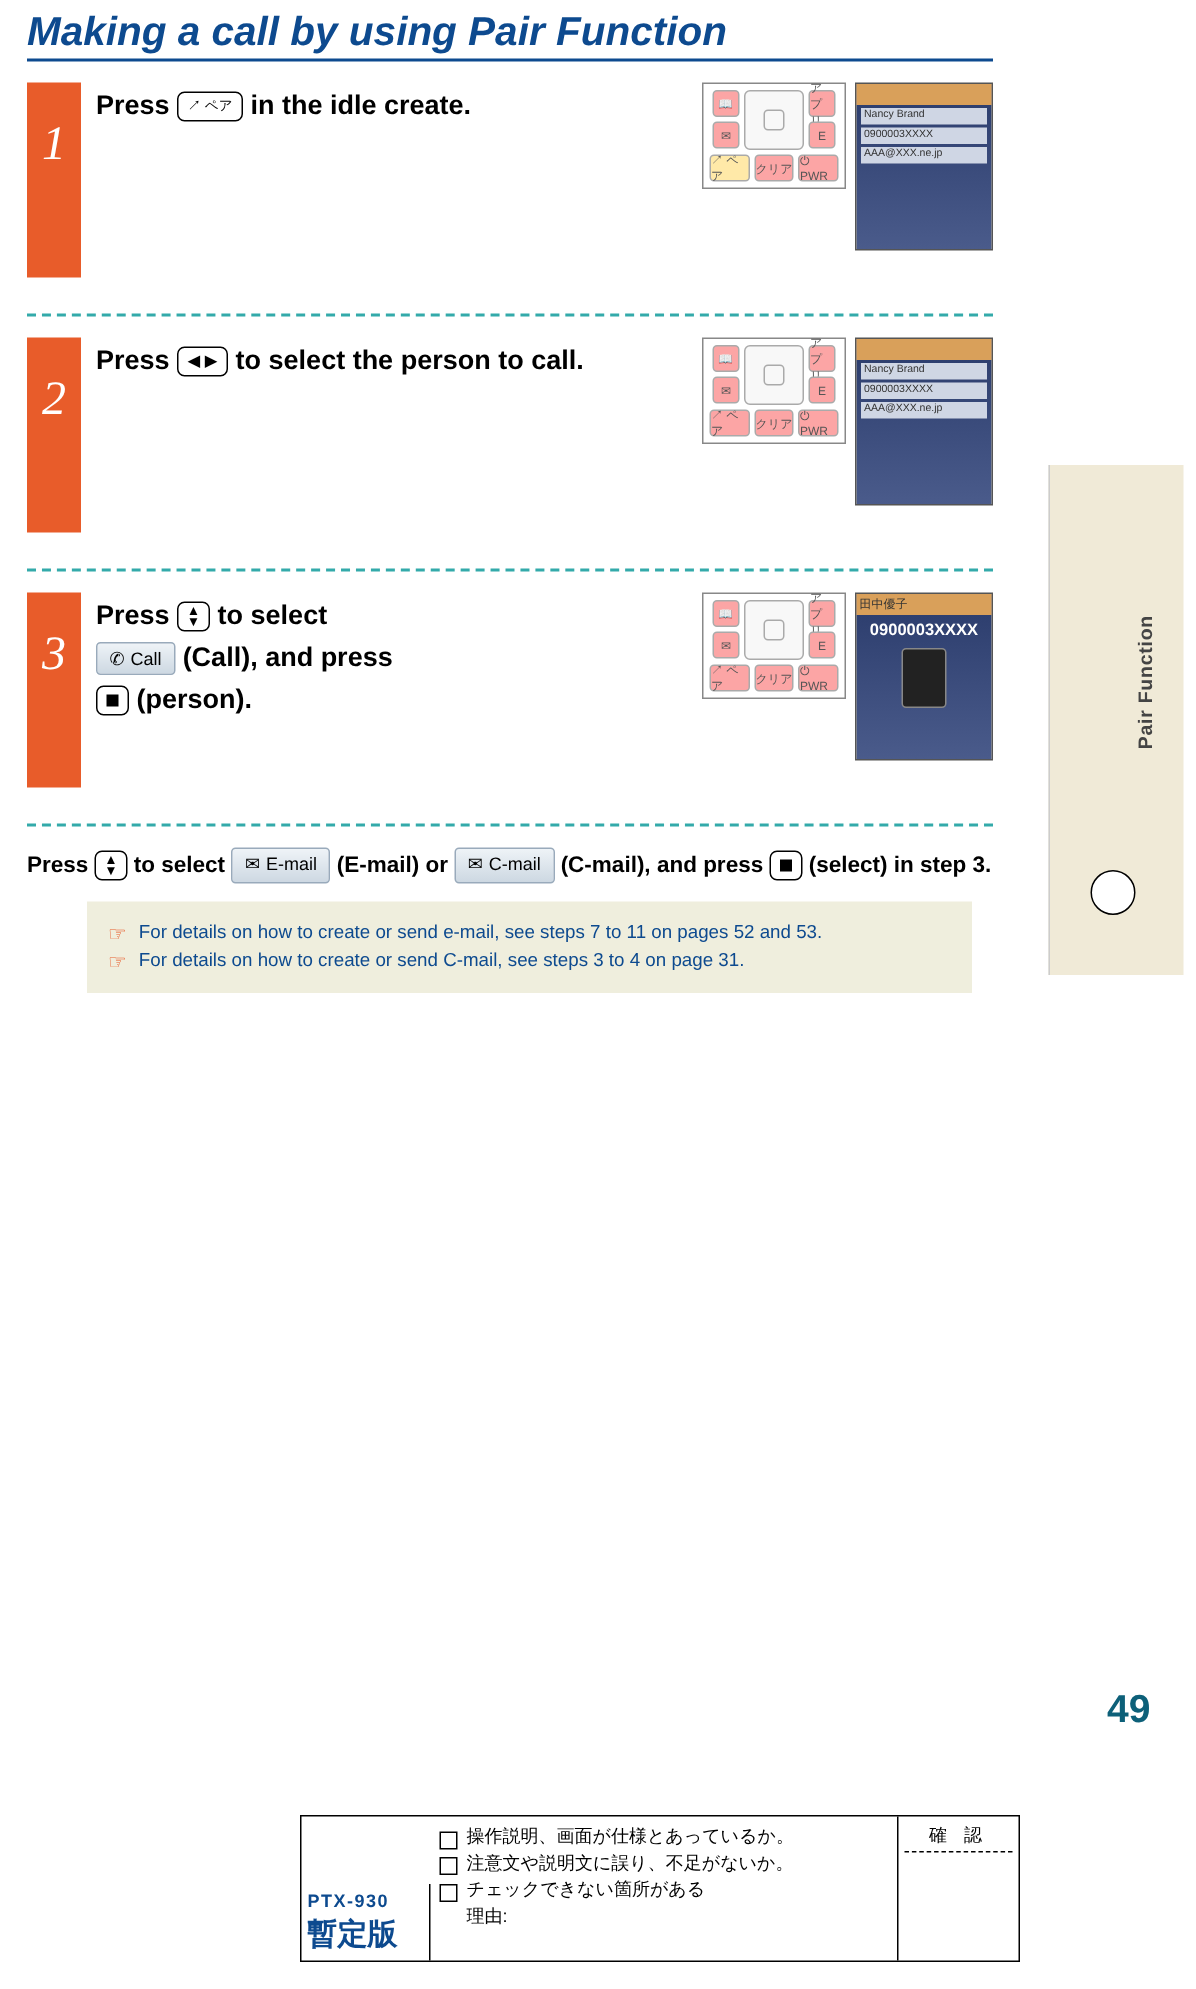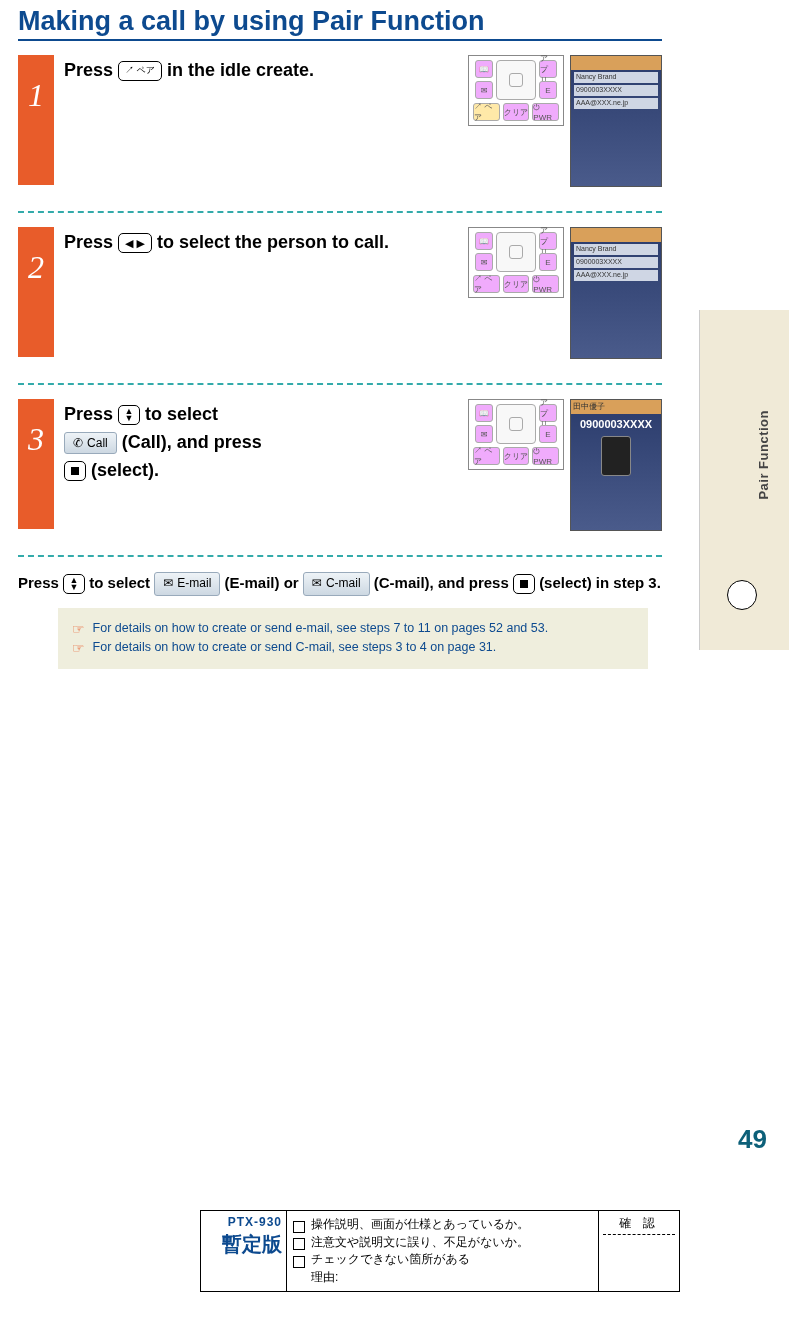--- a/index.html
+++ b/index.html
@@ -12,20 +12,21 @@
     color: #000;
   }
   .page {
     position: relative;
     width: 680px;
     padding: 6px 18px 0 18px;
   }
   h1.title {
     font-size: 27px;
     font-weight: bold;
+    font-style: italic;
     color: #0d4a8f;
     border-bottom: 2px solid #0d4a8f;
     padding-bottom: 2px;
     margin-bottom: 14px;
     font-stretch: condensed;
   }
   .side-tab {
     position: absolute;
     right: 8px;
     top: 310px;
@@ -132,36 +133,36 @@
   }
   .keypad-row { display: flex; gap: 3px; justify-content: center; }
   .kp-btn {
     border: 1px solid #aaa;
     border-radius: 3px;
     font-size: 8px;
     color: #555;
     display: flex;
     align-items: center;
     justify-content: center;
-    background: #f0abfc;
+    background: #fca5a5;
     height: 18px;
   }
   .kp-btn.sm { width: 18px; }
   .kp-btn.wide { flex:1; }
   .kp-center {
     width: 40px; height: 40px;
     border: 1px solid #aaa; border-radius: 4px;
     position: relative; background:#f8f8f8;
   }
   .kp-center::before {
     content:""; position:absolute; inset:12px; border:1px solid #aaa; border-radius:3px;
   }
   .kp-col { display:flex; flex-direction:column; gap:3px; }
   .screen {
-    width: 92px; height: 132px;
+    width: 92px; height: 112px;
     border: 1px solid #555;
     background: linear-gradient(#2a3b6b,#4a5b8b);
     position: relative;
   }
   .screen .topbar { height:14px; background:#d9a05a; }
   .screen .line { height:11px; margin:2px 3px; background:#cfd6e4; font-size:7px; padding:1px 2px; color:#333; }
   .screen.call .big { color:#fff; font-size:11px; font-weight:bold; text-align:center; margin-top:4px; }
   .screen.call .phoneicon { width:30px; height:40px; margin:6px auto; background:#222; border:1px solid #888; border-radius:3px; }
   .subhead {
     display:flex; align-items:center; gap:8px;
@@ -199,21 +200,21 @@
   .checkbox-table {
     position:absolute;
     left: 200px;
     top: 1210px;
     width: 480px;
     border:1px solid #000;
     display:flex;
     font-size:12px;
   }
   .ct-left {
-    width:86px; border-right:1px solid #000; padding:4px; text-align:right;
+    width:86px; border-right:1px solid #000; padding:4px; text-align:left;margin-top:45px;
   }
   .ct-left .model { color:#0d4a8f; letter-spacing:1px; font-weight:bold; font-size:12px; }
   .ct-left .prov { color:#0d4a8f; font-size:20px; font-weight:bold; margin-top:2px; }
   .ct-mid { flex:1; padding:4px 6px; border-right:1px solid #000; }
   .ct-mid .row { display:flex; gap:6px; align-items:flex-end; margin:2px 0; line-height:1.3; }
   .ct-mid .row .cb { width:12px; height:12px; border:1.5px solid #000; flex-shrink:0; margin-top:1px; }
   .ct-right { width:80px; padding:4px; }
   .ct-right .hd { text-align:center; border-bottom:1px dashed #000; padding-bottom:2px; letter-spacing:4px; }
   .icon-pair { font-size:9px; }
 </style>
@@ -312,21 +313,21 @@
         </span>
         <span> to select</span><br>
         <span class="call-chip">
           <span>✆</span>
           <span>Call</span>
         </span>
         <span> (Call), and press </span><br>
         <span class="keycap small">
             <span class="sq"></span>
           </span>
-        <span> (select).</span>
+        <span> (person).</span>
       </div>
     </div>
     <div class="step-illus">
       <div class="keypad">
         <div class="keypad-row">
           <div class="kp-col">
             <div class="kp-btn sm">📖</div>
             <div class="kp-btn sm">✉</div>
           </div>
           <div class="kp-center"></div>

